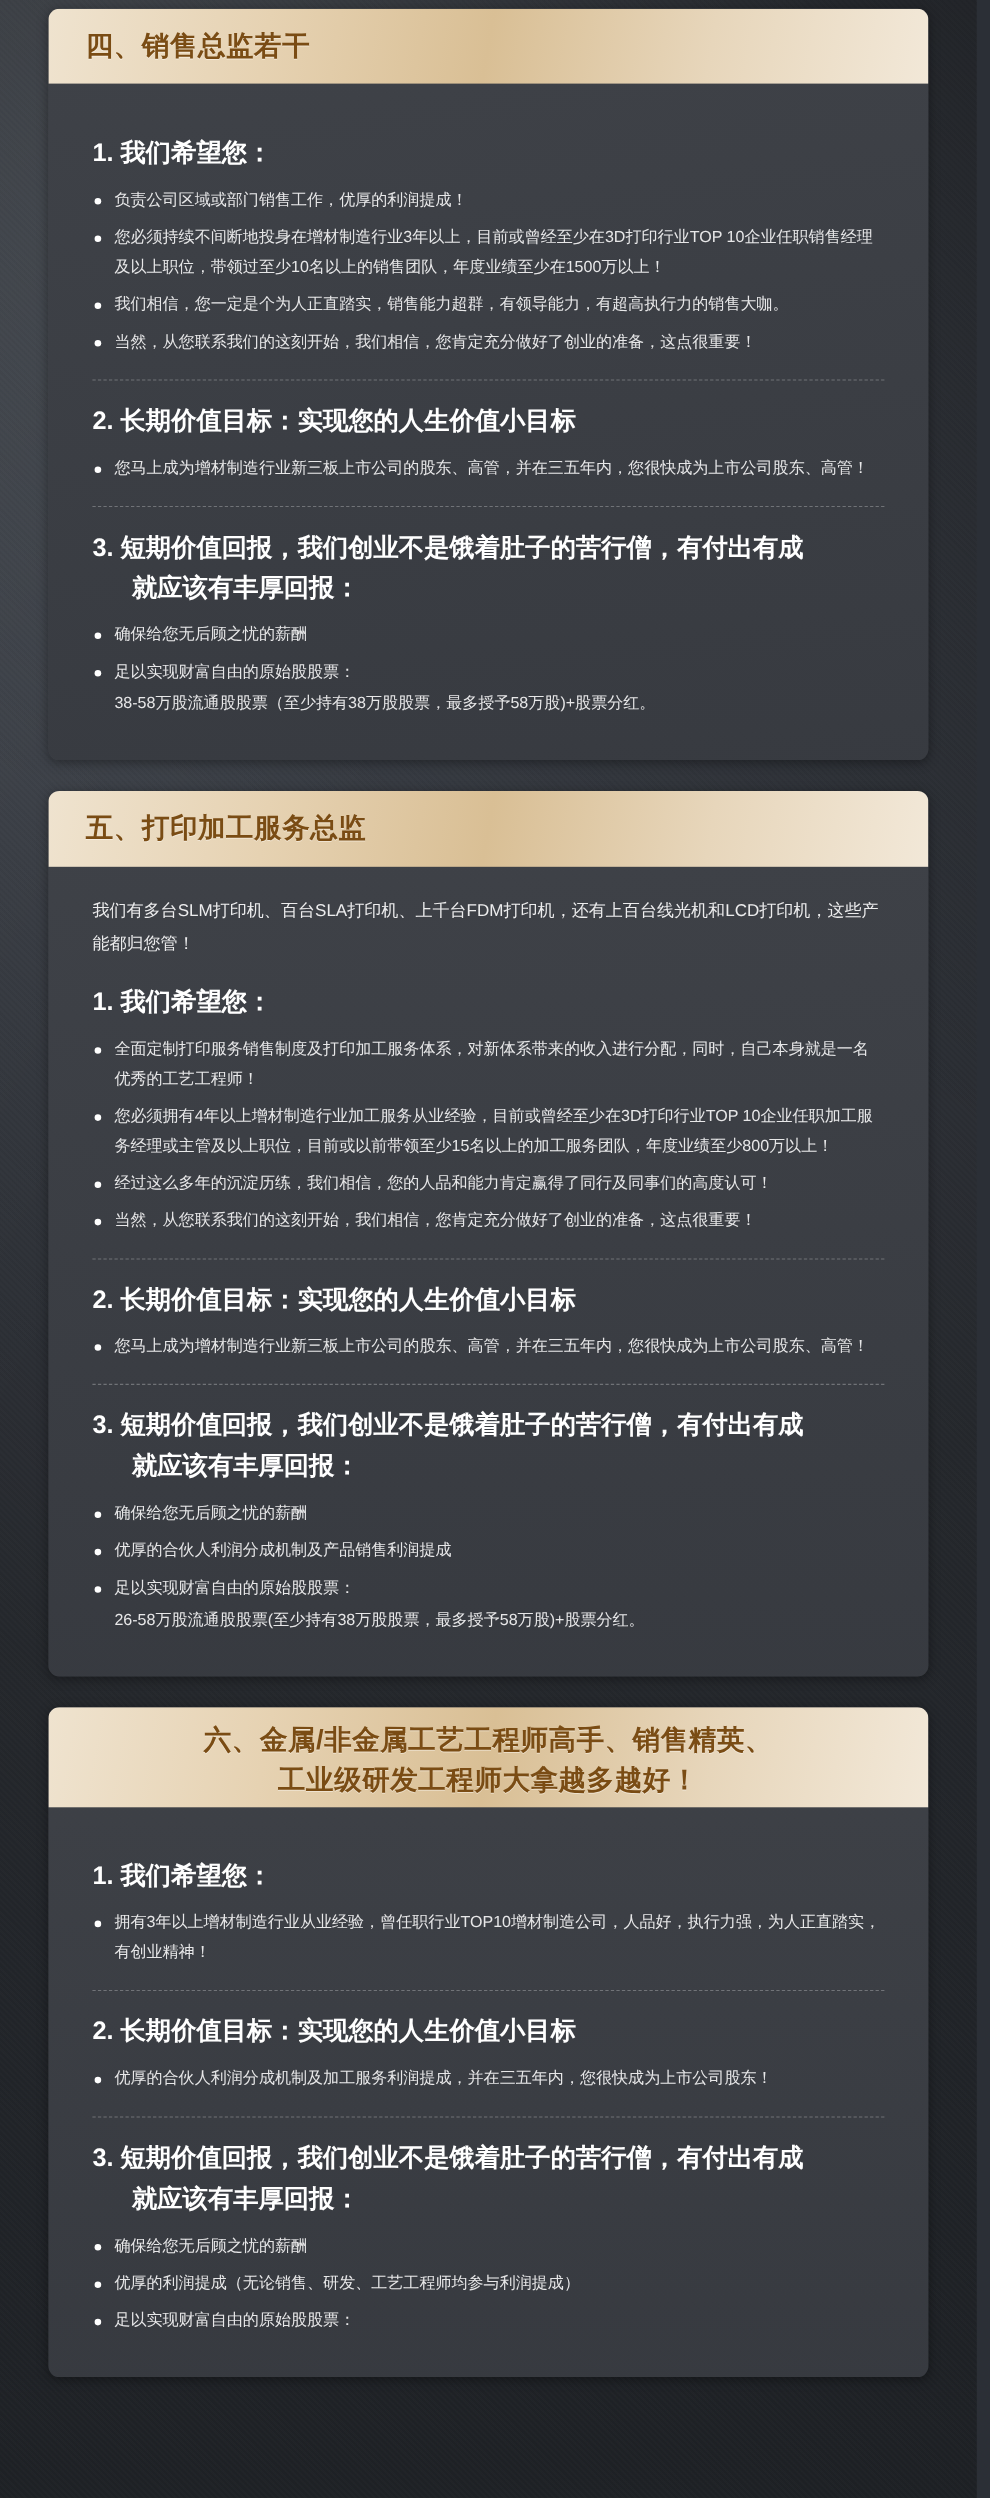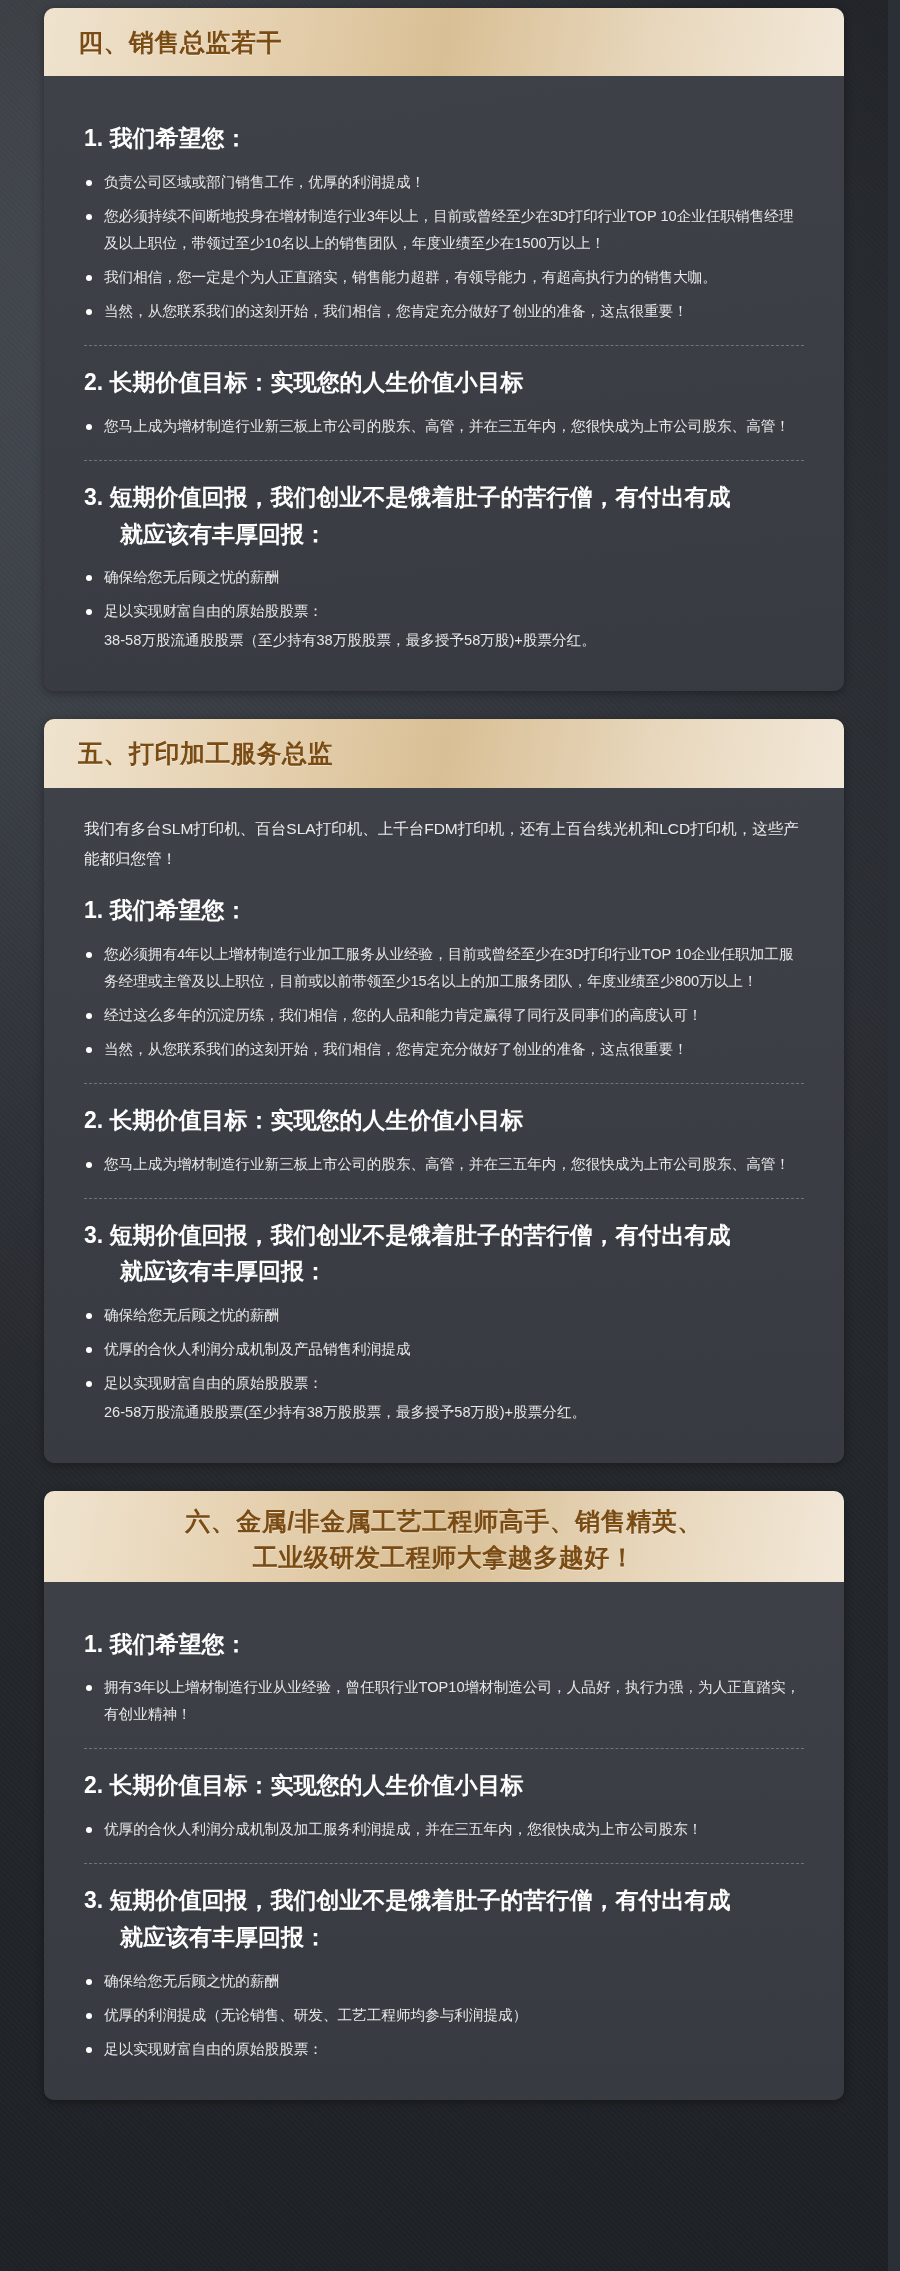--- a/index.html
+++ b/index.html
@@ -169,20 +169,21 @@
       <div class="card-header">
         <div class="htitle">五、打印加工服务总监</div>
       </div>
       <div class="card-body">
 
         <p class="intro">我们有多台SLM打印机、百台SLA打印机、上千台FDM打印机，还有上百台线光机和LCD打印机，这些产能都归您管！</p>
 
         <div class="sec">
           <div class="sec-title">1. 我们希望您：</div>
           <ul class="bul">
+            <li>全面定制打印服务销售制度及打印加工服务体系，对新体系带来的收入进行分配，同时，自己本身就是一名优秀的工艺工程师！</li>
             <li>您必须拥有4年以上增材制造行业加工服务从业经验，目前或曾经至少在3D打印行业TOP 10企业任职加工服务经理或主管及以上职位，目前或以前带领至少15名以上的加工服务团队，年度业绩至少800万以上！</li>
             <li>经过这么多年的沉淀历练，我们相信，您的人品和能力肯定赢得了同行及同事们的高度认可！</li>
             <li>当然，从您联系我们的这刻开始，我们相信，您肯定充分做好了创业的准备，这点很重要！</li>
           </ul>
         </div>
 
         <hr class="divider">
 
         <div class="sec">
           <div class="sec-title">2. 长期价值目标：实现您的人生价值小目标</div>

